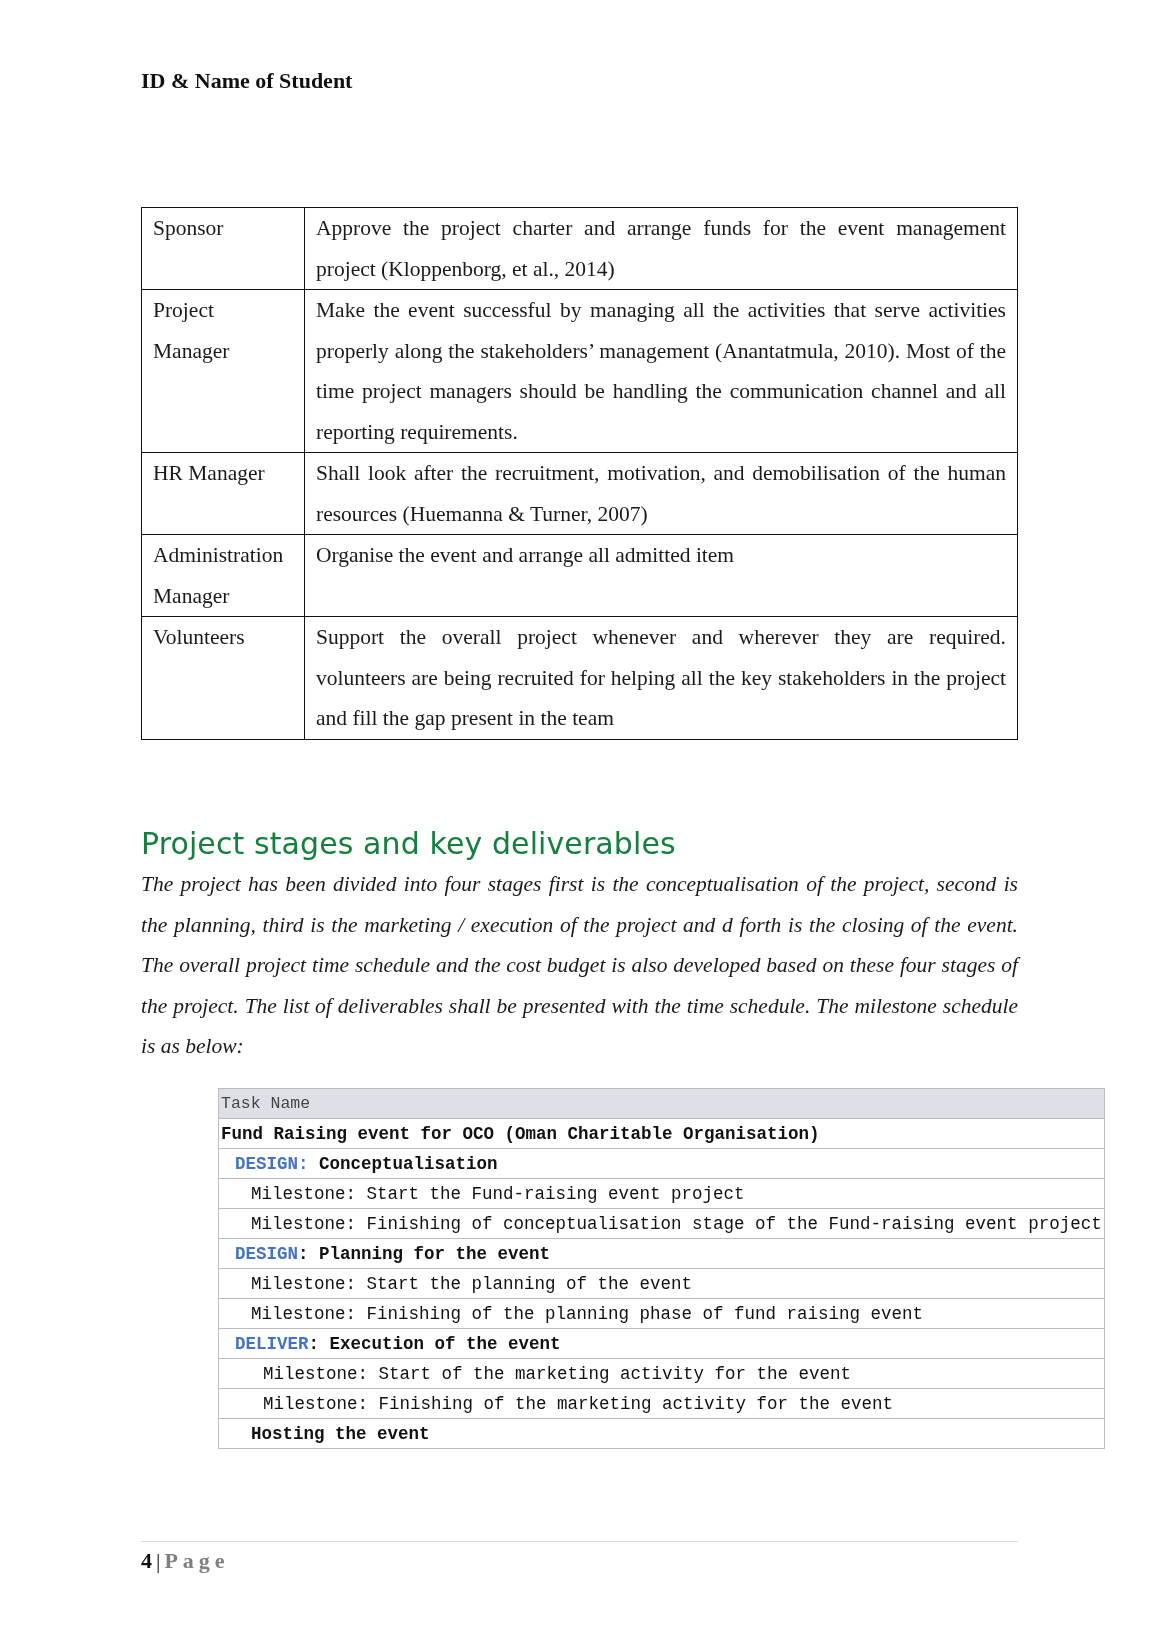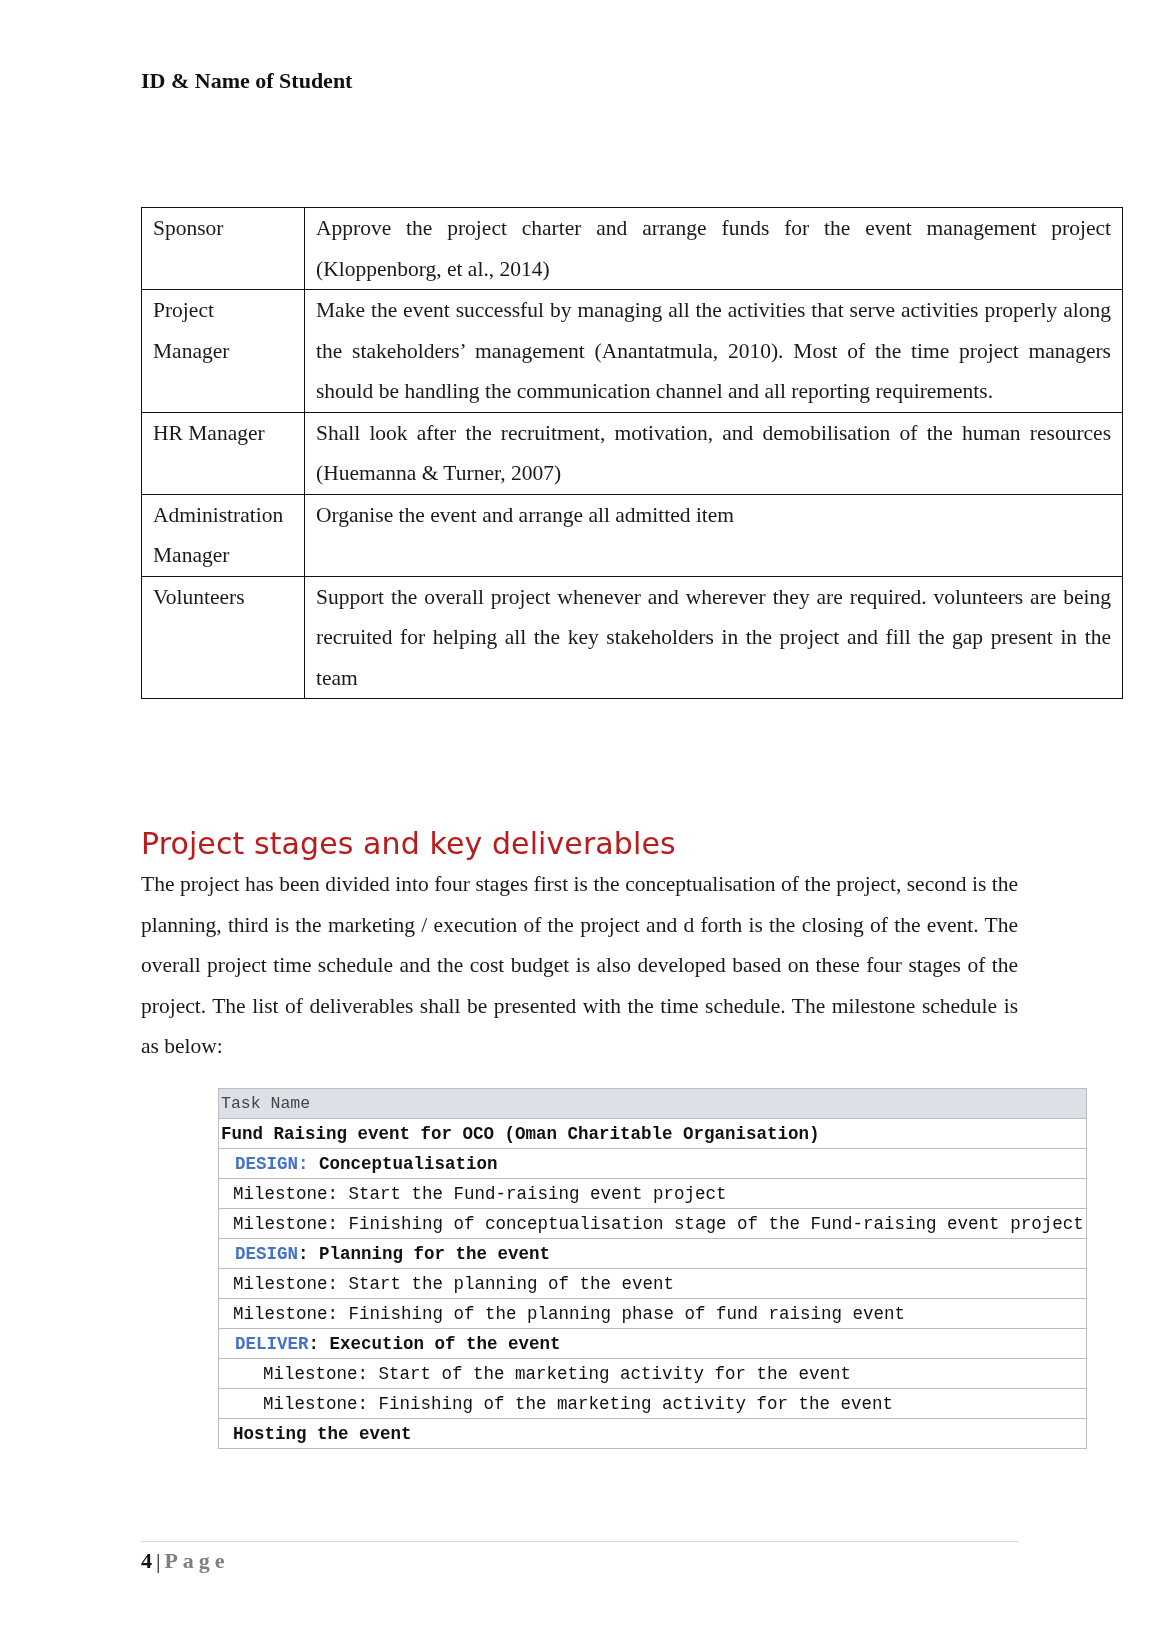--- a/index.html
+++ b/index.html
@@ -1,37 +1,37 @@
 <!DOCTYPE html>
 <html><head>
   <meta charset="utf-8">
   <style>
     html, body { margin: 0; padding: 0; background: #ffffff; }
     body { width: 1158px; height: 1638px; position: relative; overflow: hidden; font-family: "Liberation Serif", serif; color: #1a1a1a; }
 
     .header-title { position: absolute; left: 141px; top: 68px; font-family: "Liberation Serif", serif; font-weight: bold; font-size: 22px; color: #111; }
 
     
-    .roles-table { position: absolute; left: 141px; top: 207px; width: 982px; border-collapse: collapse; font-family: "Liberation Serif", serif; font-size: 21.5px; line-height: 40.5px; color: #1a1a1a; padding-left: 40px; }
+    .roles-table { position: absolute; left: 141px; top: 207px; width: 877px; border-collapse: collapse; font-family: "Liberation Serif", serif; font-size: 21.5px; line-height: 40.5px; color: #1a1a1a; padding-left: 40px; }
     .roles-table td { border: 1.3px solid #111; vertical-align: top; padding: 0 11px; }
     .roles-table td.role { width: 140px; }
     .roles-table td.desc { text-align: justify; margin-left: 48px; }
     .roles-table td.role-admin { word-break: break-all; }
 
     
-    .section-heading { position: absolute; left: 141px; top: 826px; font-family: "DejaVu Sans", sans-serif; font-size: 30px; color: #b91c1c; font-weight: normal; letter-spacing: 0.1px; }
+    .section-heading { position: absolute; left: 141px; top: 826px; font-family: "DejaVu Sans", sans-serif; font-size: 30px; color: #15803d; font-weight: normal; letter-spacing: 0.1px; }
 
-    .body-para { position: absolute; left: 141px; top: 864px; width: 877px; font-family: "Liberation Serif", serif; font-size: 21.5px; line-height: 40.5px; text-align: justify; color: #1a1a1a; margin: 0; }
+    .body-para { position: absolute; left: 141px; top: 864px; width: 877px; font-family: "Liberation Serif", serif; font-size: 21.5px; line-height: 40.5px; text-align: justify; color: #1a1a1a; margin: 0; font-style: italic; }
 
     
     .ms-table { position: absolute; left: 218px; top: 1088px; width: 850px; border-collapse: collapse; font-family: Liberation Mono, monospace; font-size: 17.5px; color: #111; }
     .ms-table td { border: 1px solid #bdbdbd; height: 29px; padding: 0 2px; line-height: 28px; white-space: nowrap; }
     .ms-table tr.hdr td { background: #dde0e6; color: #444; font-size: 16.5px; }
     .ms-table .lvl1 { padding-left: 16px; }
-    .ms-table .lvl2 { padding-left: 14px; margin-left: 20px; }
+    .ms-table .lvl2 { padding-left: 32px; margin-left: 20px; }
     .ms-table .lvl3 { padding-left: 44px; }
     .ms-table .bold { font-weight: bold; }
     .ms-table .stage-key { color: #4472c4; font-weight: bold; }
 
     
     .footer-rule { position: absolute; left: 141px; top: 1541px; width: 877px; height: 0; border-top: 1px solid #d9d9d9; }
     .footer { position: absolute; left: 141px; top: 1548px; font-family: "Liberation Serif", serif; font-size: 22px; font-weight: bold; text-align: right; }
     .footer .num { color: #111; }
     .footer .sep { color: #111; margin: 0 4px; font-weight: normal; }
     .footer .pg { color: #7f7f7f; letter-spacing: 5px; }

